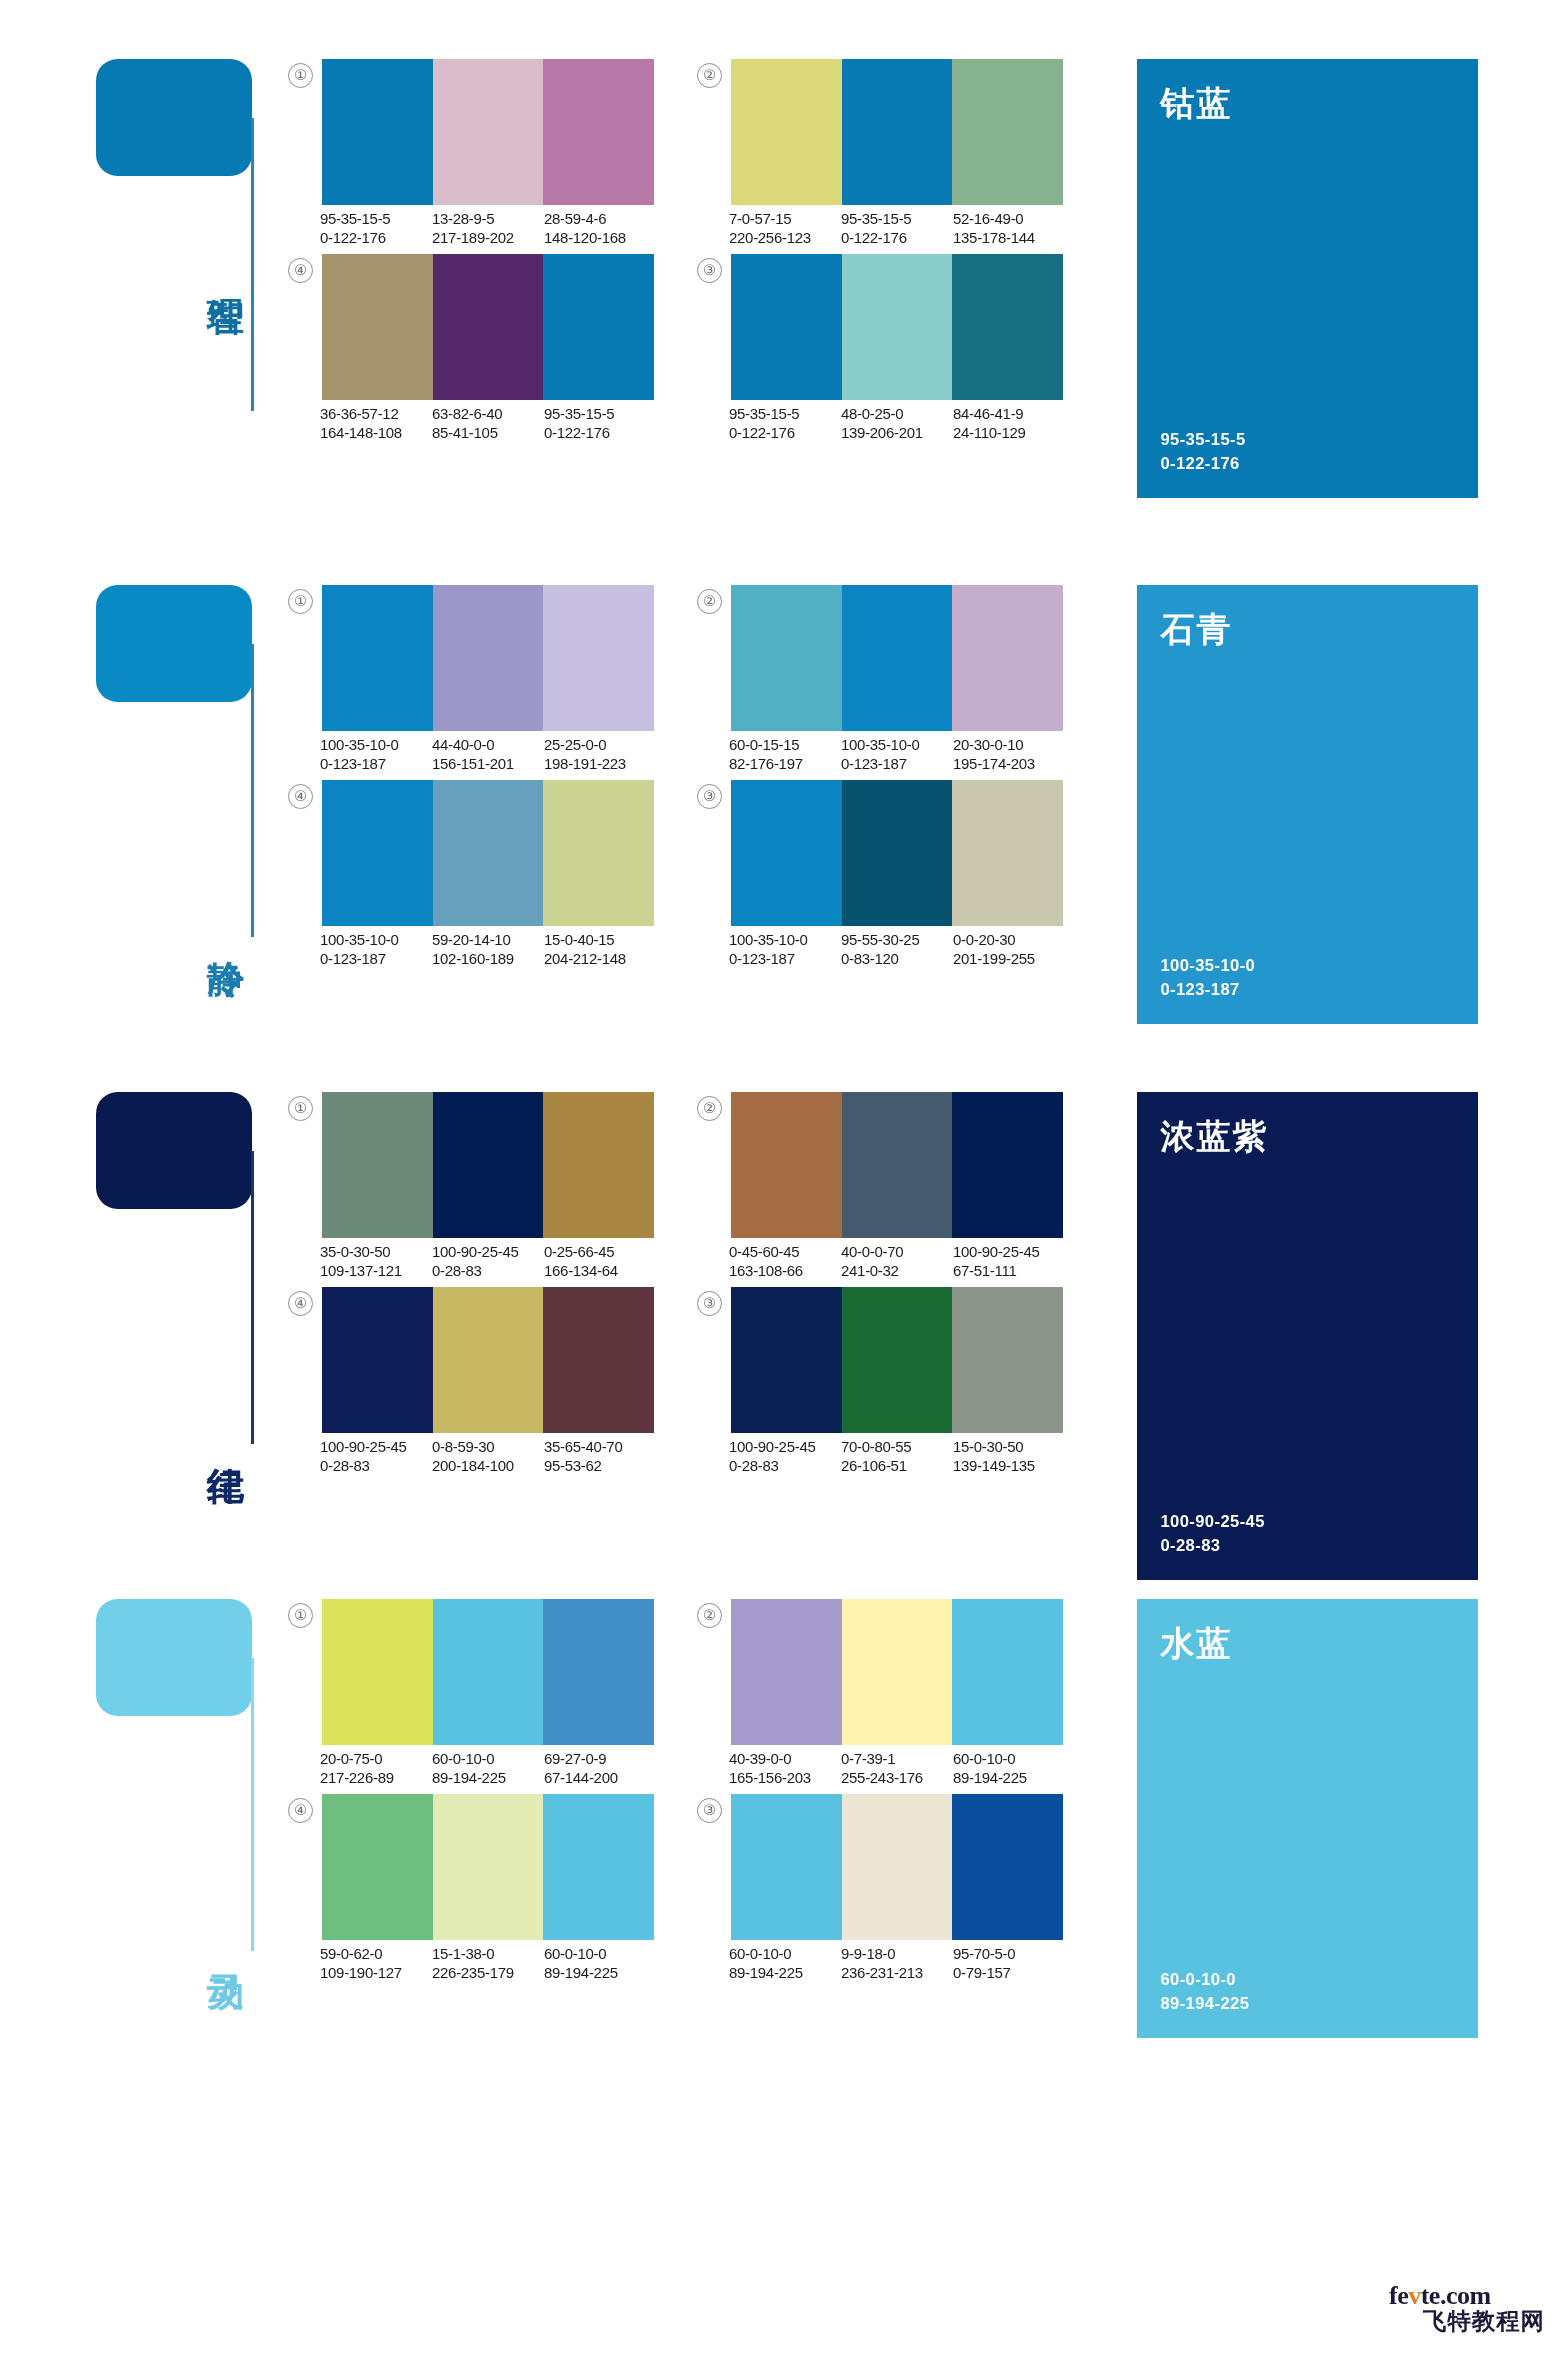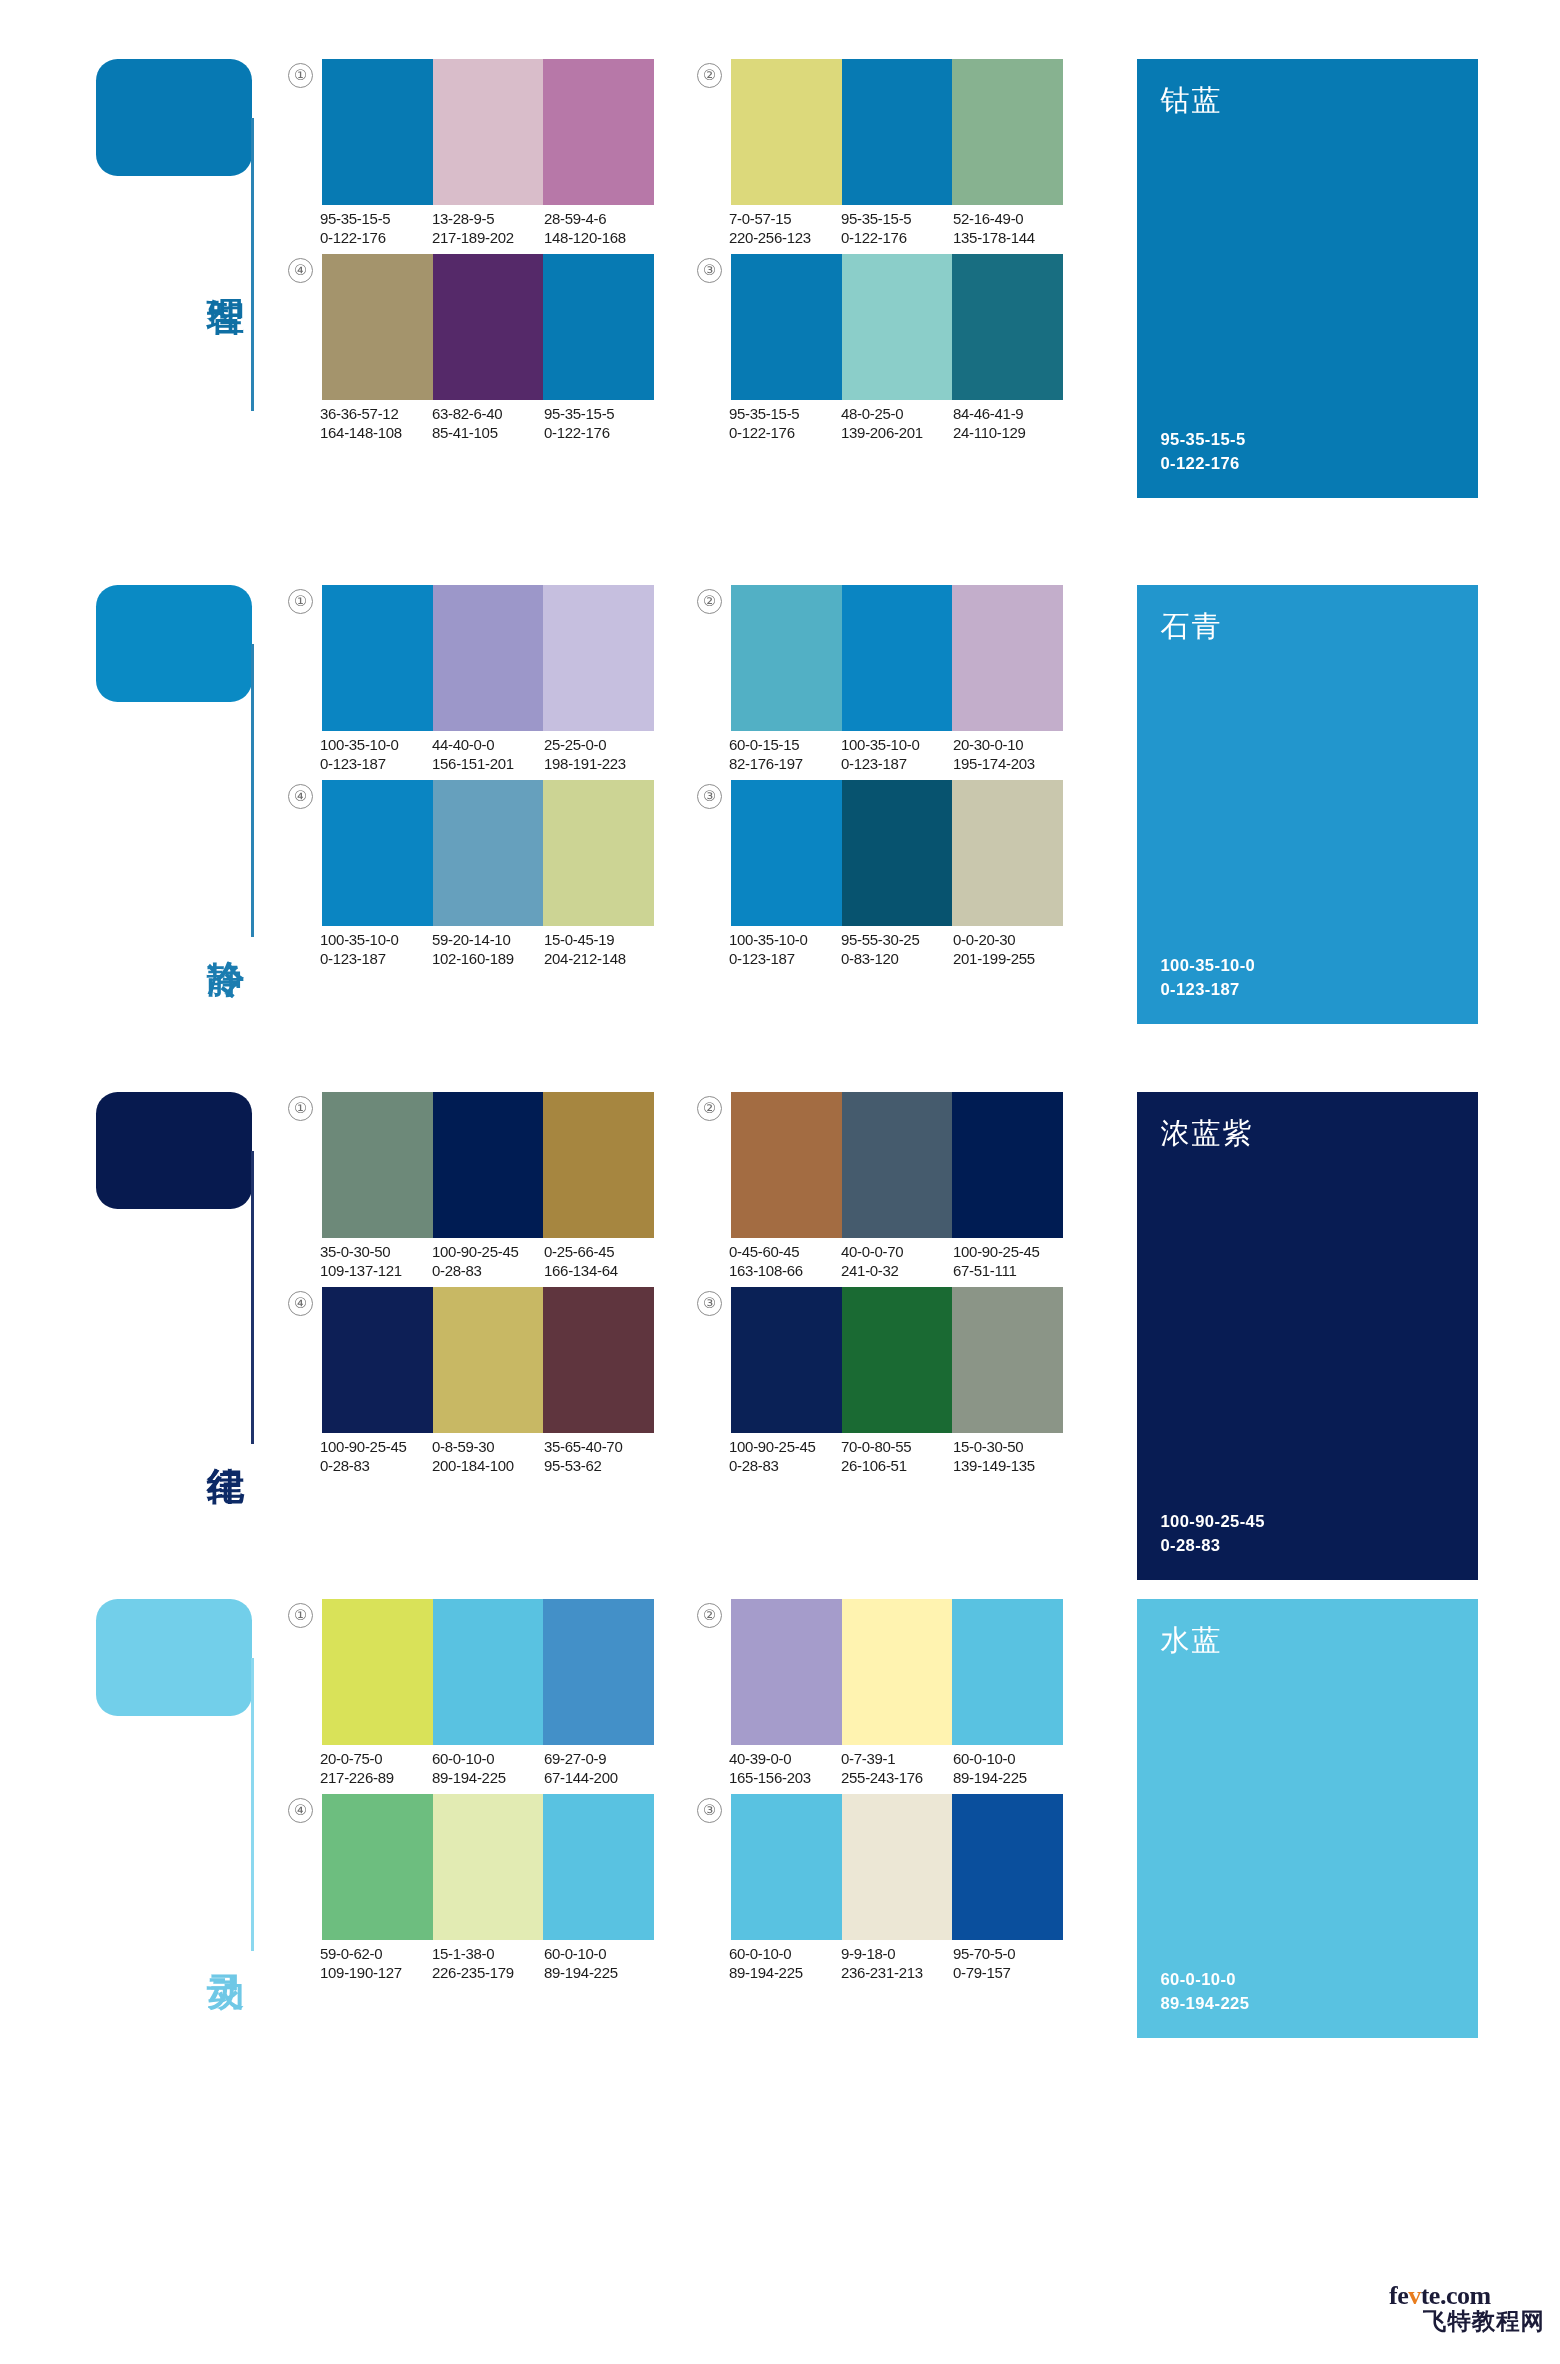--- a/index.html
+++ b/index.html
@@ -63,21 +63,21 @@
     width:112px;
     font-size:15px; line-height:19px;
     color:#1c1c1c; letter-spacing:-0.3px;
     white-space:nowrap;
   }
 
   
   .hero { position:absolute; left:1137px; width:341px; }
   .hero-name {
     position:absolute; left:23.4px; top:21.5px;
-    color:#ffffff; font-size:29px; font-weight:normal;
+    color:#ffffff; font-size:34px; font-weight:bold;
     letter-spacing:2px; white-space:nowrap;
   }
   .hero-codes {
     position:absolute; left:23.4px; bottom:21.5px;
     color:#ffffff; font-size:16.6px; font-weight:bold;
     line-height:24.4px; letter-spacing:0.4px; white-space:nowrap;
   }
 
   
   .logo { position:absolute; left:1389px; top:2282px; width:156px; }
@@ -205,21 +205,21 @@
       <div class="grp" style="left:288px;top:195px;">
         <div class="num">④</div>
         <div class="swatches" style="height:146px;">
           <div style="background:#0a85c2;"></div>
           <div style="background:#66a0bd;"></div>
           <div style="background:#ccd494;"></div>
         </div>
         <div class="codes">
           <div><span>100-35-10-0</span><br><span>0-123-187</span></div>
           <div><span>59-20-14-10</span><br><span>102-160-189</span></div>
-          <div><span>15-0-45-19</span><br><span>204-212-148</span></div>
+          <div><span>15-0-40-15</span><br><span>204-212-148</span></div>
         </div>
       </div>
 
       <div class="grp" style="left:697px;top:195px;">
         <div class="num">③</div>
         <div class="swatches" style="height:146px;">
           <div style="background:#0a85c2;"></div>
           <div style="background:#07536f;"></div>
           <div style="background:#c9c7ad;"></div>
         </div>

